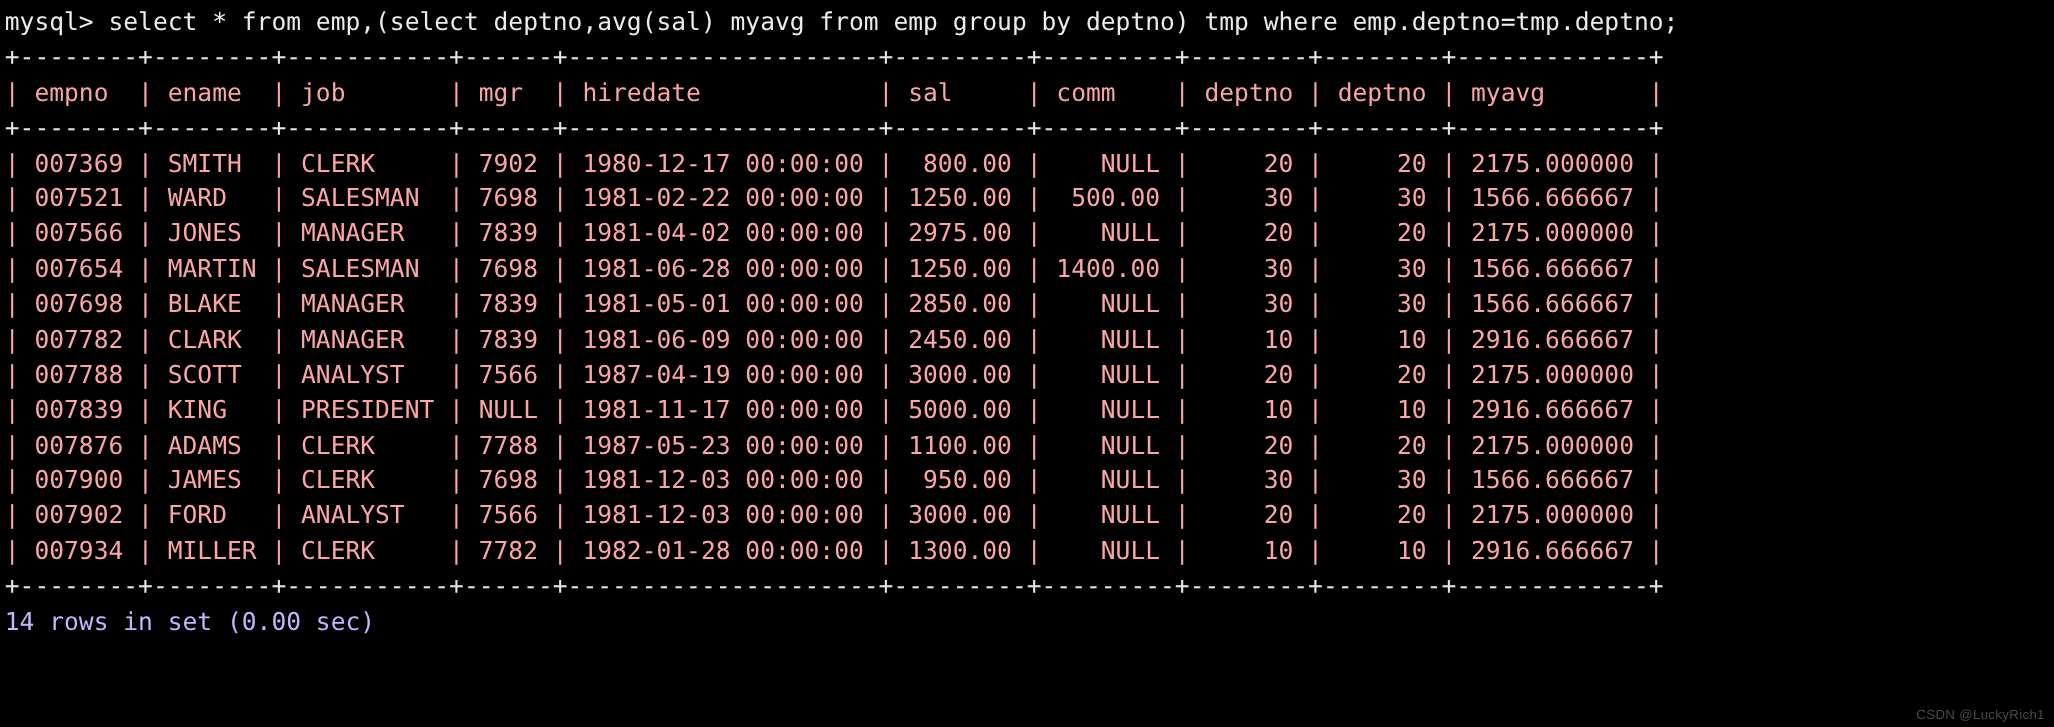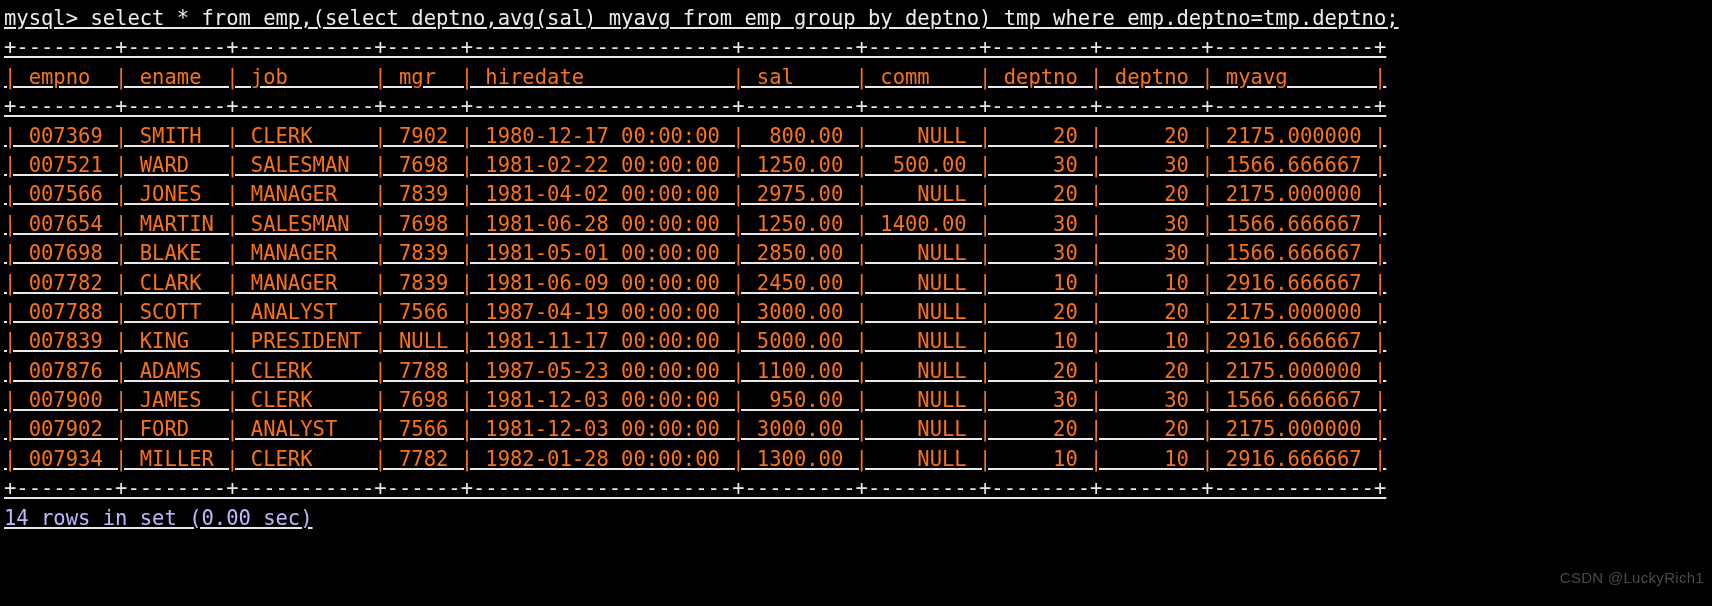--- a/index.html
+++ b/index.html
@@ -18,46 +18,45 @@
   #terminal {
     position: absolute;
     left: 0;
     top: 0;
     width: 1401px;
     height: 606px;
     background: #000000;
     color: #e8e8e8;
     padding: 4px 0 0 4px;
     box-sizing: border-box;
-    text-decoration: underline;
   }
   .line {
     font-size: 20.5px;
     line-height: 29.4px;
     letter-spacing: 0px;
     white-space: pre;
     font-family: "DejaVu Sans Mono", "Liberation Mono", monospace;
-    color: #f97316;
+    color: #fca5a5;
     height: 29.4px;
   }
   .rule {
     color: #e6e6e6;
   }
   .prompt-line {
     color: #ececec;
   }
   .footer-line {
     color: #c4b5fd;
   }
   #watermark {
     position: absolute;
     right: 8px;
-    bottom: 20px;
+    bottom: 4px;
     font-family: "Liberation Sans", sans-serif;
-    font-size: 15px;
+    font-size: 11px;
     color: #4a4a4a;
     letter-spacing: 0.3px;
     white-space: pre;
   }
 </style>
 </head>
 <body>
 
 <div id="terminal">
 

